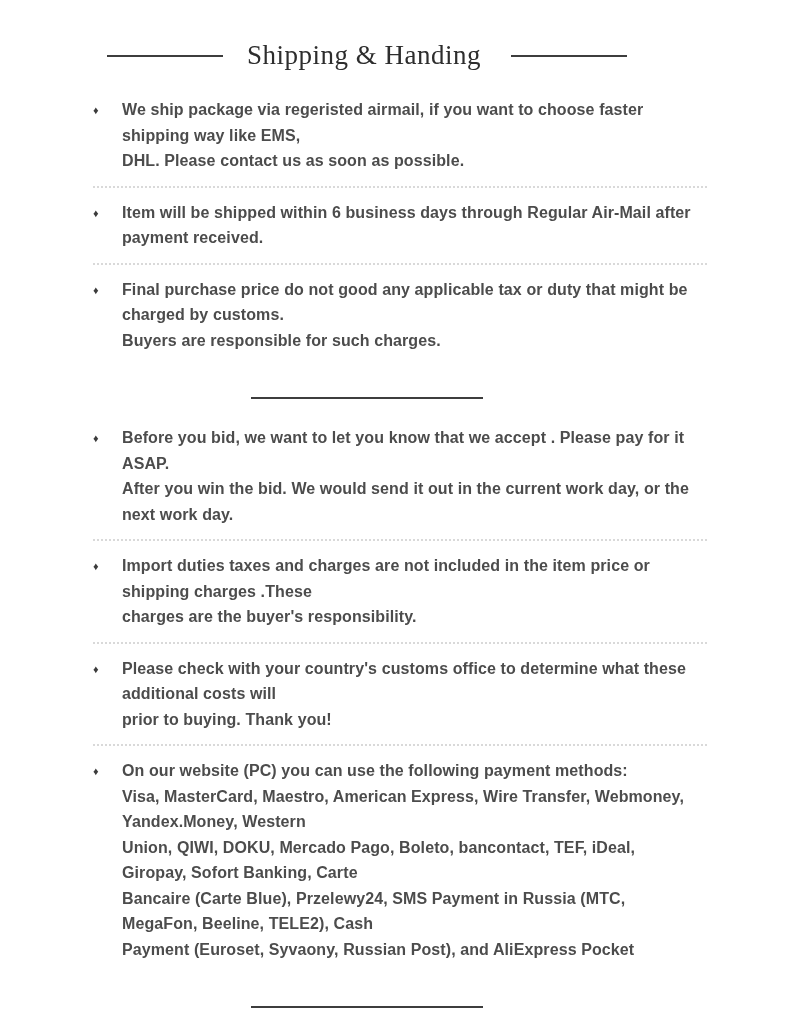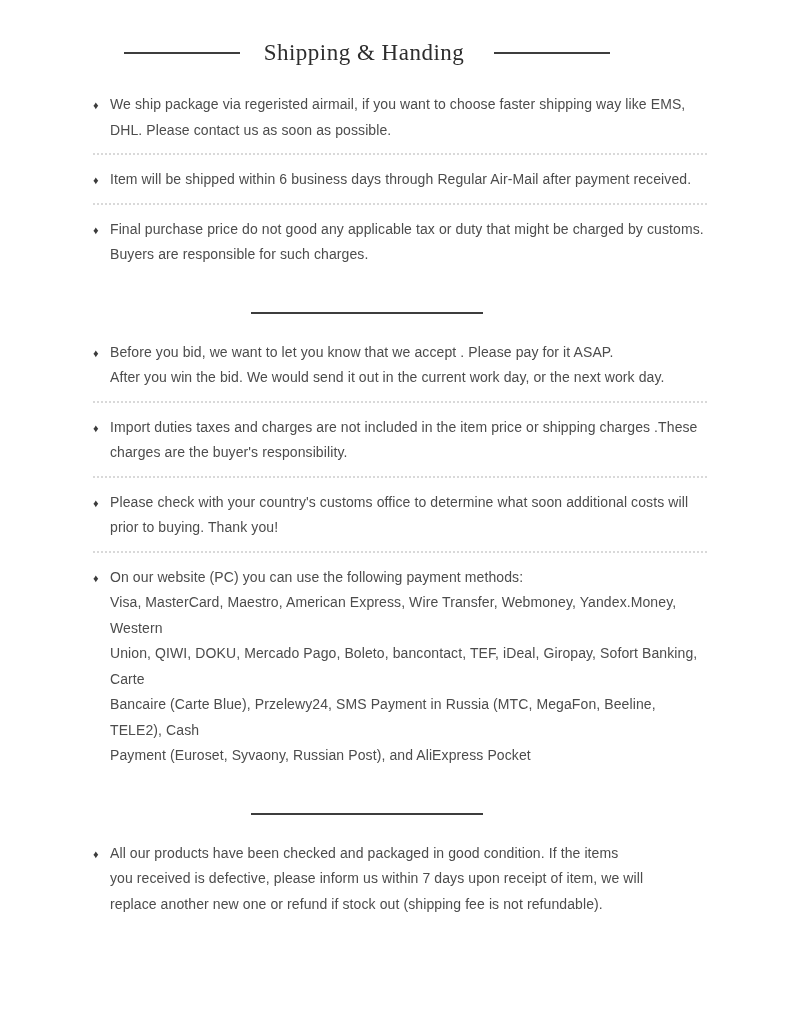--- a/index.html
+++ b/index.html
@@ -27,21 +27,21 @@
   .section-header.not-first { margin-top: 44px; }
   .hline {
     display: inline-block;
     width: 116px;
     height: 2px;
     background: #3d3d3d;
   }
   .section-title {
     font-family: "Liberation Serif", "DejaVu Serif", serif;
     font-weight: 400;
-    font-size: 23px;
+    font-size: 27px;
     color: #2d2d2d;
     margin: 0 30px 0 24px;
     letter-spacing: 0.5px;
     white-space: nowrap;
   }
   
   .content {
     margin: 0 83px 0 93px;   
   }
   .item {
@@ -51,25 +51,26 @@
   }
   .item .bullet {
     position: absolute;
     left: 0;
     top: 1px;
     font-size: 11px;
     color: #3c3c3c;
     line-height: 25px;
   }
   .item-text {
-    margin: 0;
-    font-size: 14px;
+    margin: 12px;
+    font-size: 16px;
     line-height: 25.5px;
     letter-spacing: 0.1px;
     white-space: pre-line;   
+    font-weight: bold;
   }
   .dotted-sep {
     border: 0;
     border-top: 2px dotted #d9d9d9;
     margin: 0 0 12px 0;
   }
 </style>
 </head>
 <body>
 
@@ -114,21 +115,21 @@
       </div>
       <hr class="dotted-sep">
       <div class="item">
         <span class="bullet">♦</span>
         <p class="item-text">Import duties taxes and charges are not included in the item price or shipping charges .These
 charges are the buyer's responsibility.</p>
       </div>
       <hr class="dotted-sep">
       <div class="item">
         <span class="bullet">♦</span>
-        <p class="item-text">Please check with your country's customs office to determine what soon additional costs will
+        <p class="item-text">Please check with your country's customs office to determine what these additional costs will
 prior to buying. Thank you!</p>
       </div>
       <hr class="dotted-sep">
       <div class="item">
         <span class="bullet">♦</span>
         <p class="item-text">On our website (PC) you can use the following payment methods:
 Visa, MasterCard, Maestro, American Express, Wire Transfer, Webmoney, Yandex.Money, Western
 Union, QIWI, DOKU, Mercado Pago, Boleto, bancontact, TEF, iDeal, Giropay, Sofort Banking, Carte
 Bancaire (Carte Blue), Przelewy24, SMS Payment in Russia (MTC, MegaFon, Beeline, TELE2), Cash
 Payment (Euroset, Syvaony, Russian Post), and AliExpress Pocket</p>

